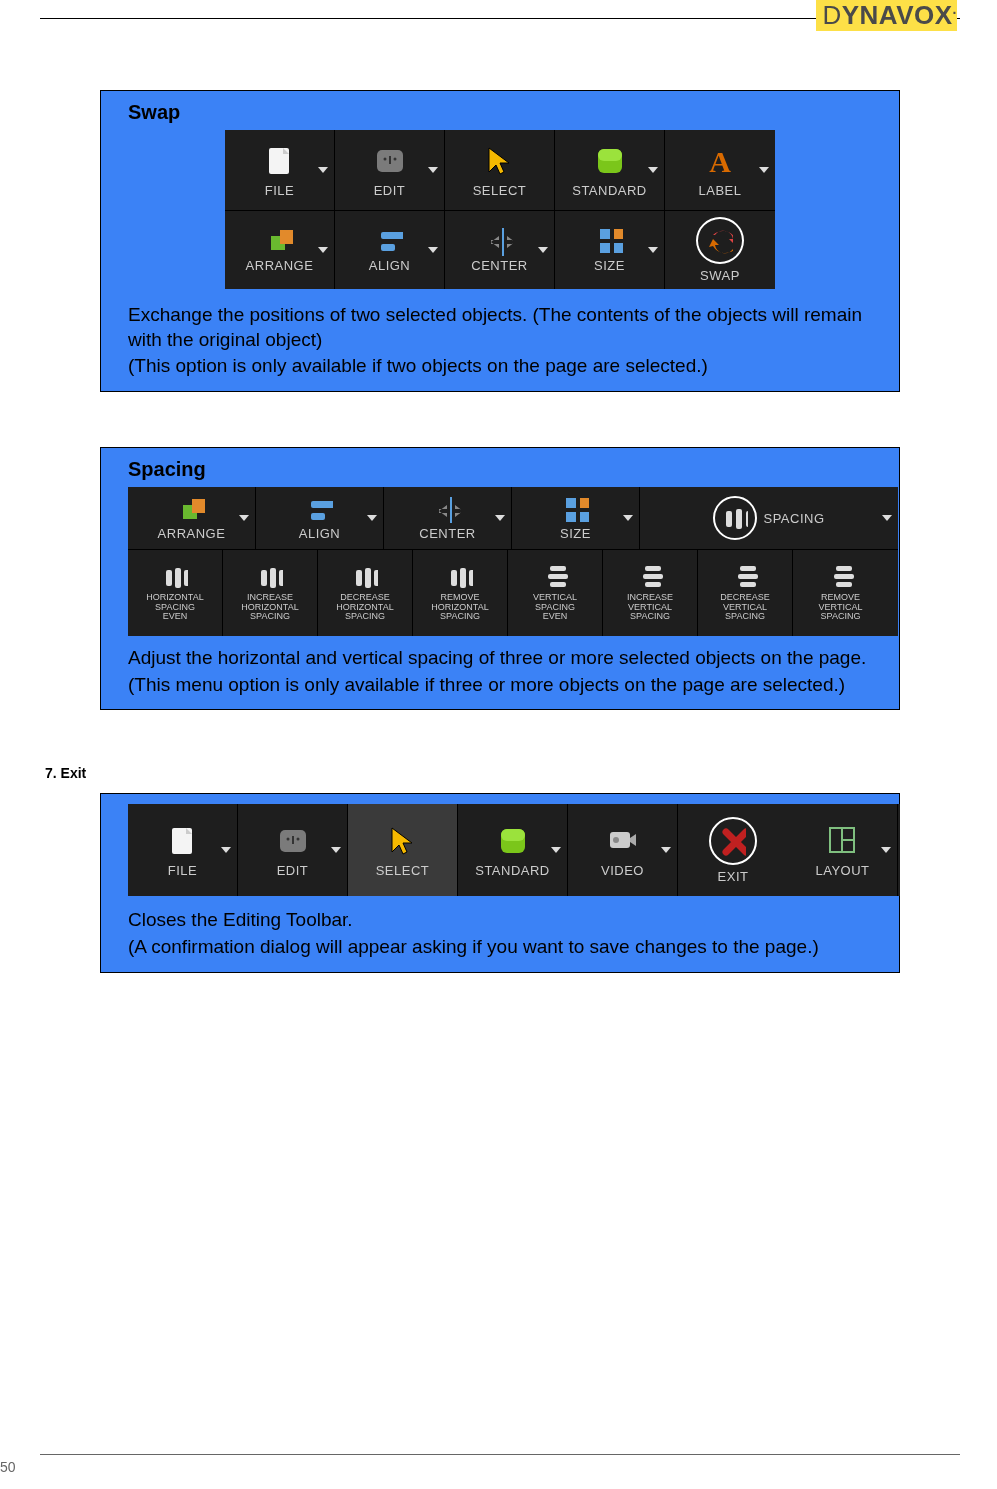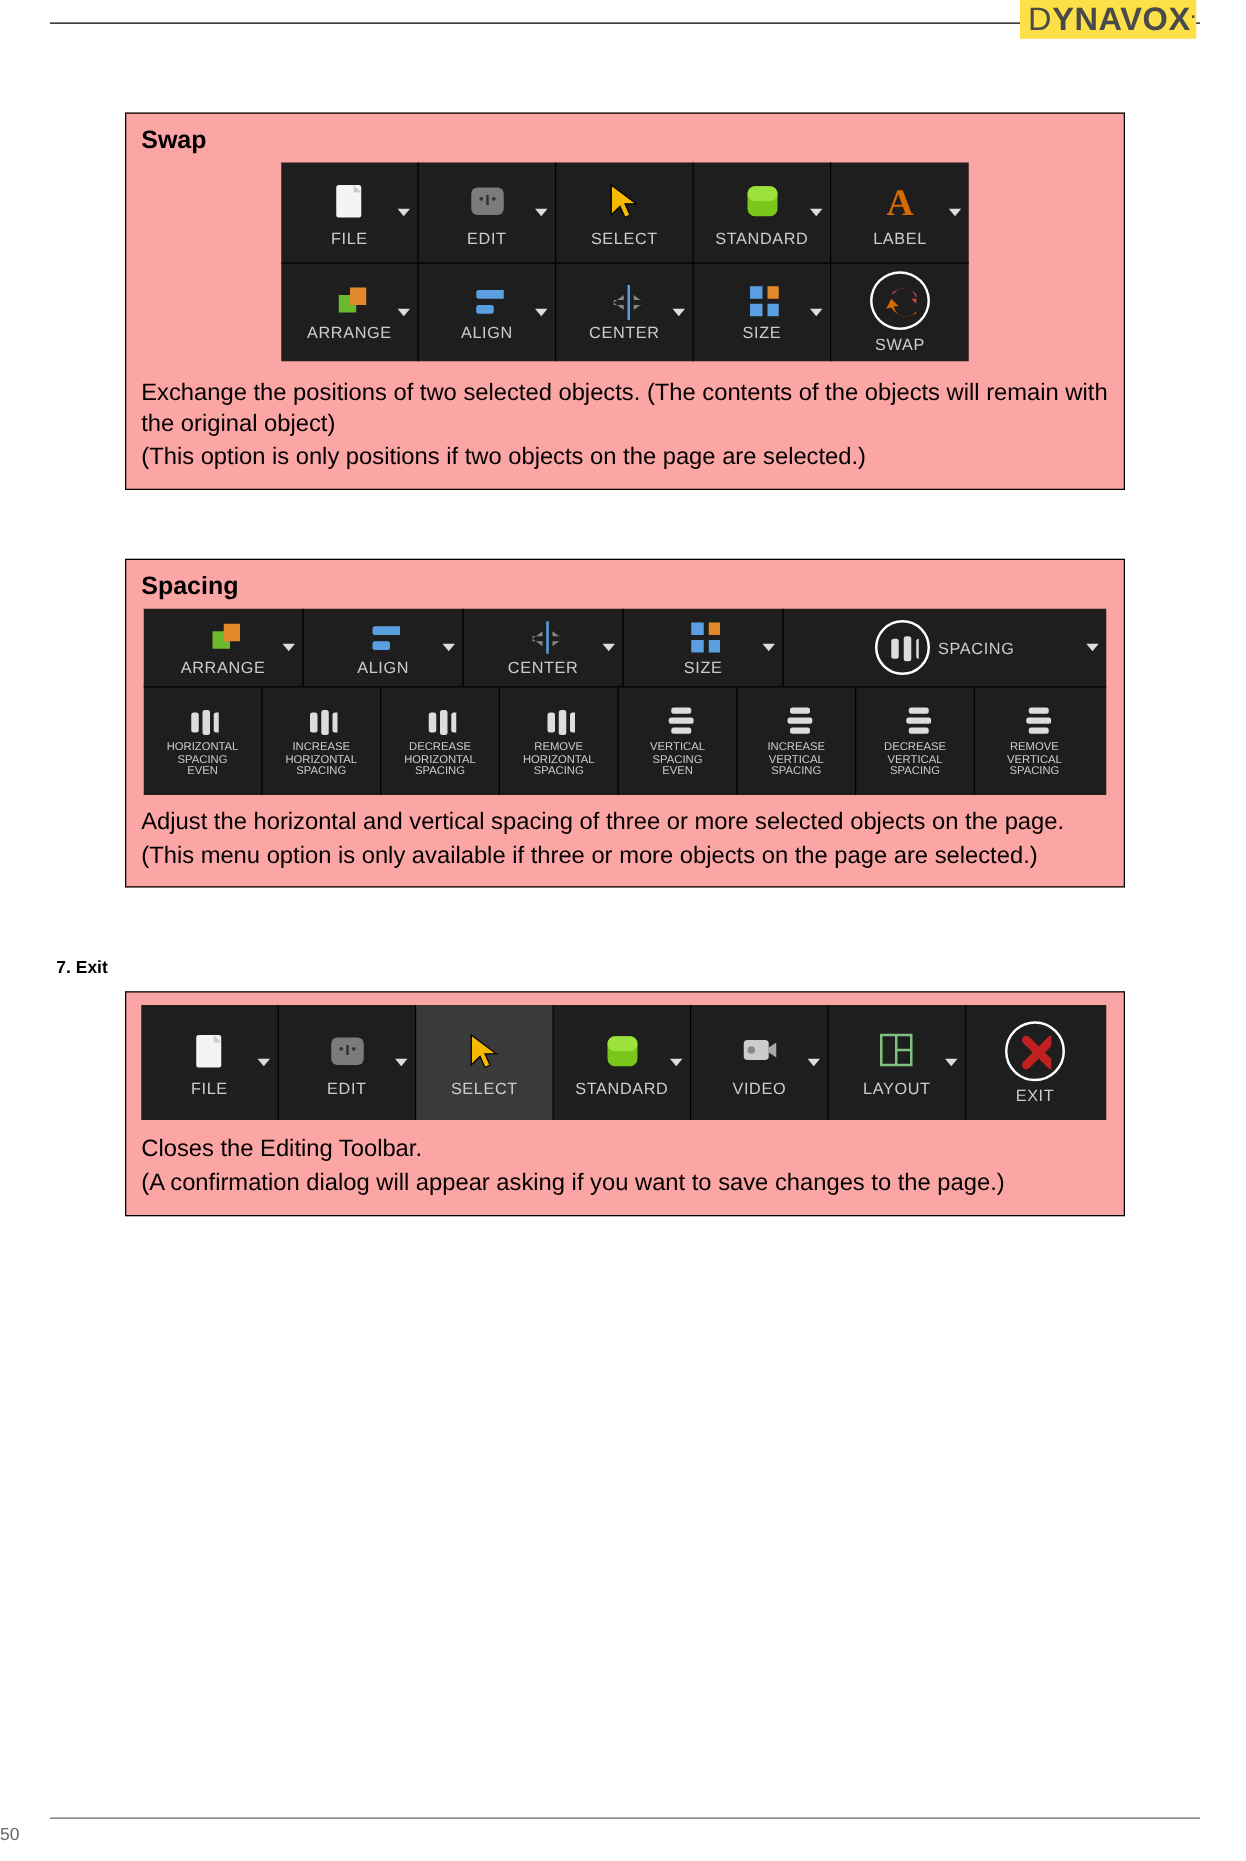--- a/index.html
+++ b/index.html
@@ -28,22 +28,22 @@
     letter-spacing: 0.5px;
     color: #4a4a4a;
     background: #fde047;
     padding-left: 6px;
   }
   .brand .thin { font-weight: 400; }
   .brand .dot { font-size: 14px; vertical-align: super; }
   .content { position: absolute; top: 90px; left: 100px; width: 800px; }
   .box {
     border: 1px solid #000;
-    background: #fca5a5;
-    padding: 10px 12px 12px;
+    background: #3b82f6;
+    padding: 10px 27px 12px;
     margin-bottom: 55px;
   }
   .box-title {
     font-weight: 700;
     font-size: 20px;
     margin-bottom: 6px;
   }
   .box p { font-size: 19px; line-height: 1.3; margin-top: 2px; }
   .section-heading {
     font-weight: 700;
@@ -290,21 +290,21 @@
                   <use href="#swap-icon-g"></use>
                 </svg>
               </span>
           </span>
           <span class="lbl">SWAP</span>
         </div>
       </div>
     </div>
 
     <p>Exchange the positions of two selected objects. (The contents of the objects will remain with the original object)</p>
-    <p>(This option is only positions if two objects on the page are selected.)</p>
+    <p>(This option is only available if two objects on the page are selected.)</p>
   </div>
 
   <div class="box">
     <div class="box-title">Spacing</div>
 
     <div class="tb tb2">
       <div class="tb-row row1">
         <div class="tb-cell bordered">
           <span class="small-icon">
               <svg width="28" height="28">
@@ -467,41 +467,41 @@
           <span class="lbl">STANDARD</span>
           <span class="chev"></span>
         </div>
         <div class="tb-cell bordered">
           <span class="icon">
               <svg width="34" height="34">
                 <use href="#video-icon-g"></use>
               </svg>
             </span>
           <span class="lbl">VIDEO</span>
-          <span class="chev"></span>
-        </div>
-        <div class="tb-cell bordered">
-          <span class="icon">
-              <svg width="34" height="34">
-                <use href="#layout-icon-g"></use>
-              </svg>
-            </span>
-          <span class="lbl">LAYOUT</span>
           <span class="chev"></span>
         </div>
         <div class="tb-cell">
           <span class="circle-outline">
             <span class="small-icon">
                 <svg width="30" height="30">
                   <use href="#exit-x-icon-g"></use>
                 </svg>
               </span>
           </span>
           <span class="lbl">EXIT</span>
         </div>
+        <div class="tb-cell bordered">
+          <span class="icon">
+              <svg width="34" height="34">
+                <use href="#layout-icon-g"></use>
+              </svg>
+            </span>
+          <span class="lbl">LAYOUT</span>
+          <span class="chev"></span>
+        </div>
       </div>
     </div>
     <p>Closes the Editing Toolbar.</p>
     <p>(A confirmation dialog will appear asking if you want to save changes to the page.)</p>
   </div>
 
 </div>
 
 <div class="footer-rule"></div>
 <div class="page-num">50</div>

